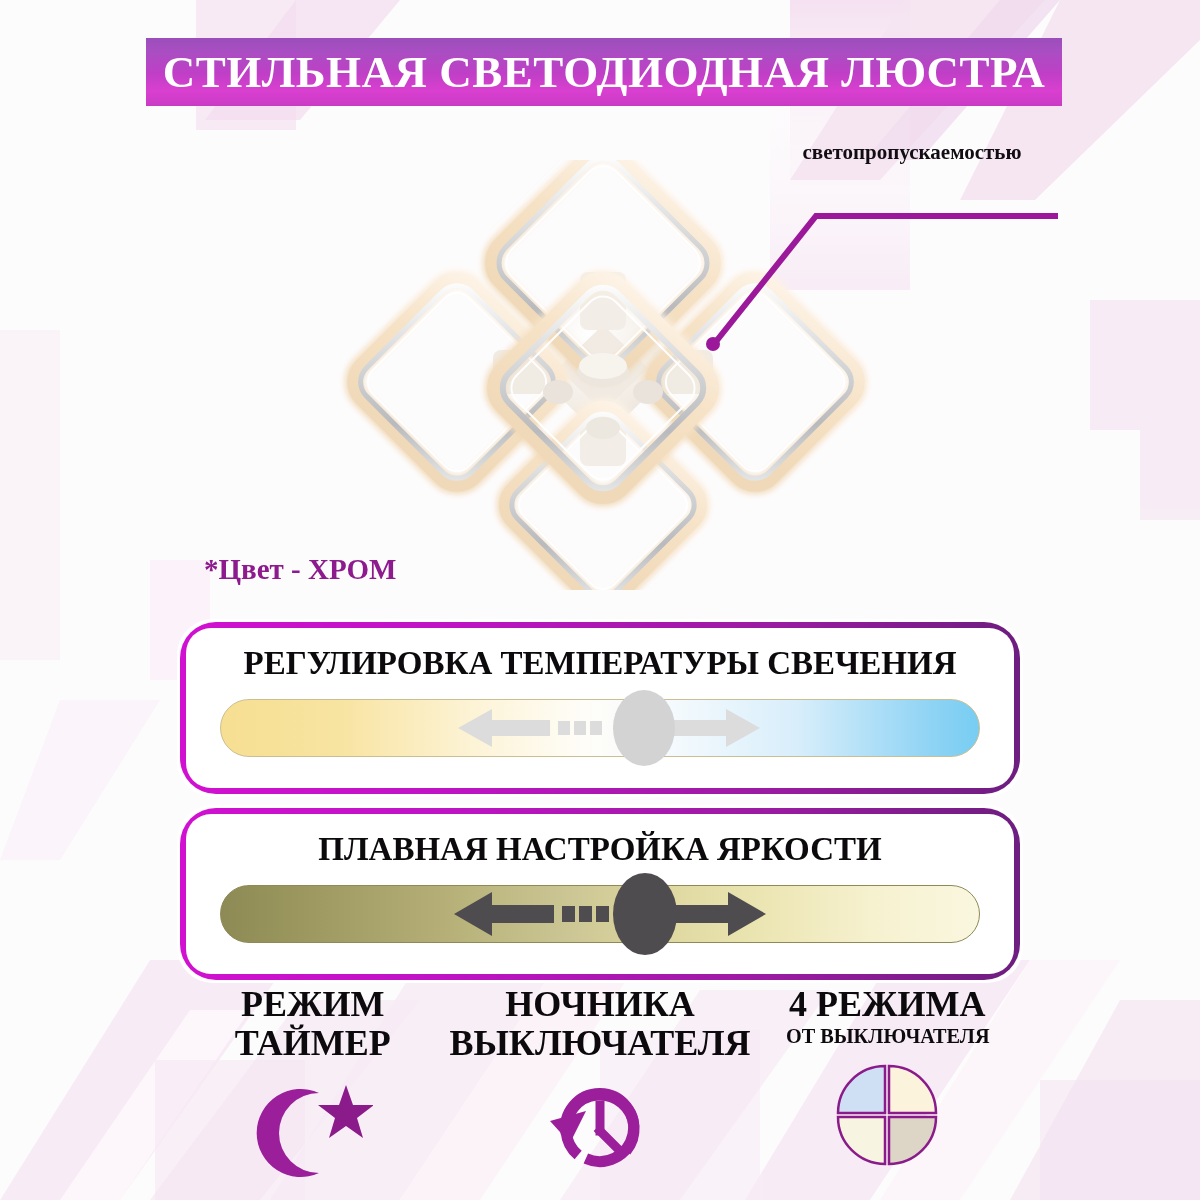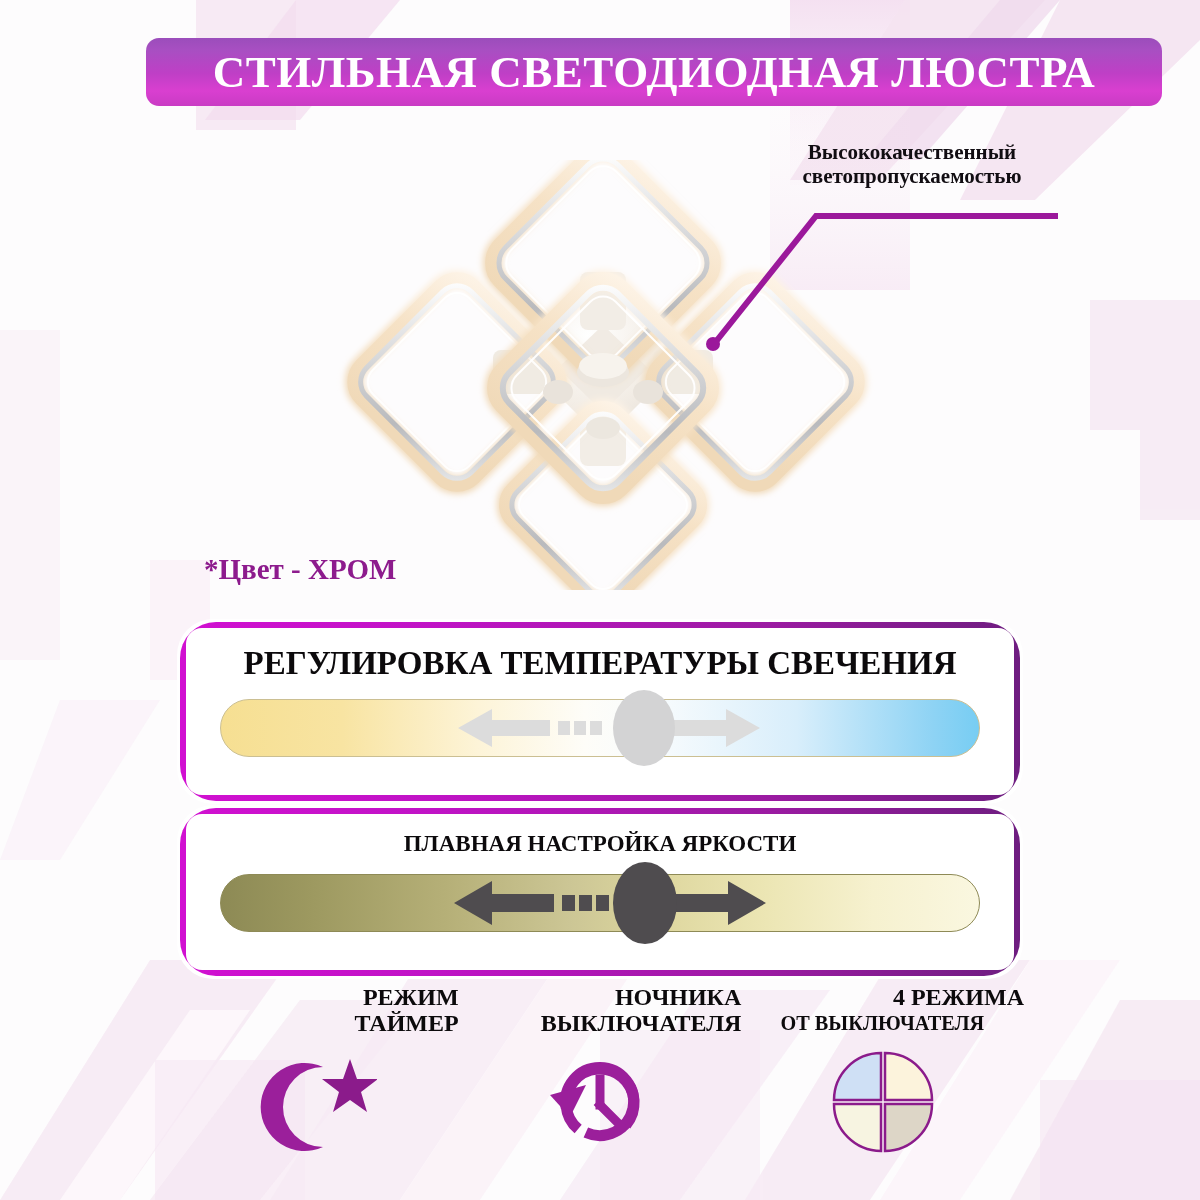--- a/index.html
+++ b/index.html
@@ -29,33 +29,32 @@
     left: 0; top: 0;
     width: 1200px; height: 1200px;
     pointer-events: none;
   }
 
   
   .banner {
     position: absolute;
     left: 146px;
     top: 38px;
-    width: 1016px;
+    width: 916px;
     height: 68px;
     background: linear-gradient(to bottom,
         #9b4dbb 0%,
         #a84fc2 18%,
         #bf3fc6 52%,
         #d93fd0 78%,
         #c93bc4 100%);
     display: flex;
     align-items: center;
     justify-content: center;
     box-sizing: border-box;
-    border-radius: 13px;
   }
   .banner-title {
     color: #ffffff;
     font-family: "Liberation Serif", serif;
     font-weight: bold;
     font-size: 45px;
     letter-spacing: 0.5px;
     white-space: nowrap;
     line-height: 1;
   }
@@ -115,37 +114,37 @@
     border-radius: 36px;
     padding: 3px;
   }
   .panel-border {
     background: linear-gradient(to right, #d110d1 0%, #c013c6 30%, #9b1ba2 70%, #6e1d80 100%);
     border-radius: 36px;
     padding: 6px;
   }
   .panel-inner {
     background: #ffffff;
-    border-radius: 16px;
-    padding: 18px 22px 30px 22px;
+    border-radius: 25px;
+    padding: 18px 22px 23px 22px;
   }
   #panel-temp { top: 619px; }
   #panel-bright { top: 805px; }
 
   .panel-title {
     text-align: center;
     color: #0c0a0c;
     font-family: "Liberation Serif", serif;
     font-weight: bold;
     font-size: 33px;
     line-height: 1.05;
     white-space: nowrap;
     margin-bottom: 10px;
   }
-  #panel-bright .panel-title { font-size: 23px; }
+  #panel-bright .panel-title { font-size: 33px; }
 
   .slider-wrap {
     position: relative;
     height: 74px;
   }
   .slider-track {
     position: absolute;
     left: 12px;
     right: 12px;
     top: 8px;
@@ -212,24 +211,23 @@
     display: flex;
   }
   .feature {
     flex: 1;
     text-align: center;
   }
   .feature-label {
     color: #0c0a0c;
     font-family: "Liberation Serif", serif;
     font-weight: bold;
-    font-size: 24px;
+    font-size: 36px;
     line-height: 1.08;
     white-space: nowrap;
-    text-align: right;
   }
   .feature-sub {
     color: #0c0a0c;
     font-family: "Liberation Serif", serif;
     font-weight: bold;
     font-size: 22px;
     line-height: 1.12;
     white-space: nowrap;
     transform: scaleX(0.92);
   }
@@ -377,21 +375,20 @@
     <g>
       <ellipse cx="285" cy="212" rx="26" ry="15" fill="#ece6de"></ellipse>
       <ellipse cx="285" cy="206" rx="24" ry="13" fill="#f7f3ed"></ellipse>
       <ellipse cx="240" cy="232" rx="15" ry="12" fill="#e9e3db"></ellipse>
       <ellipse cx="330" cy="232" rx="15" ry="12" fill="#e9e3db"></ellipse>
       <ellipse cx="285" cy="268" rx="17" ry="11" fill="#ece7df"></ellipse>
     </g>
   </svg>
 
   <div class="callout-text">
-    <div>Высококачественный</div>
     <div>светопропускаемостью</div>
   </div>
 
   <svg class="callout-svg" viewBox="0 0 390 150">
     <polyline points="368,6 126,6 24,134" fill="none" stroke="#9b189b" stroke-width="6" stroke-linejoin="miter"></polyline>
     <circle cx="23" cy="134" r="7" fill="#9b189b"></circle>
   </svg>
 
   <div class="color-note">*Цвет - ХРОМ</div>
 

